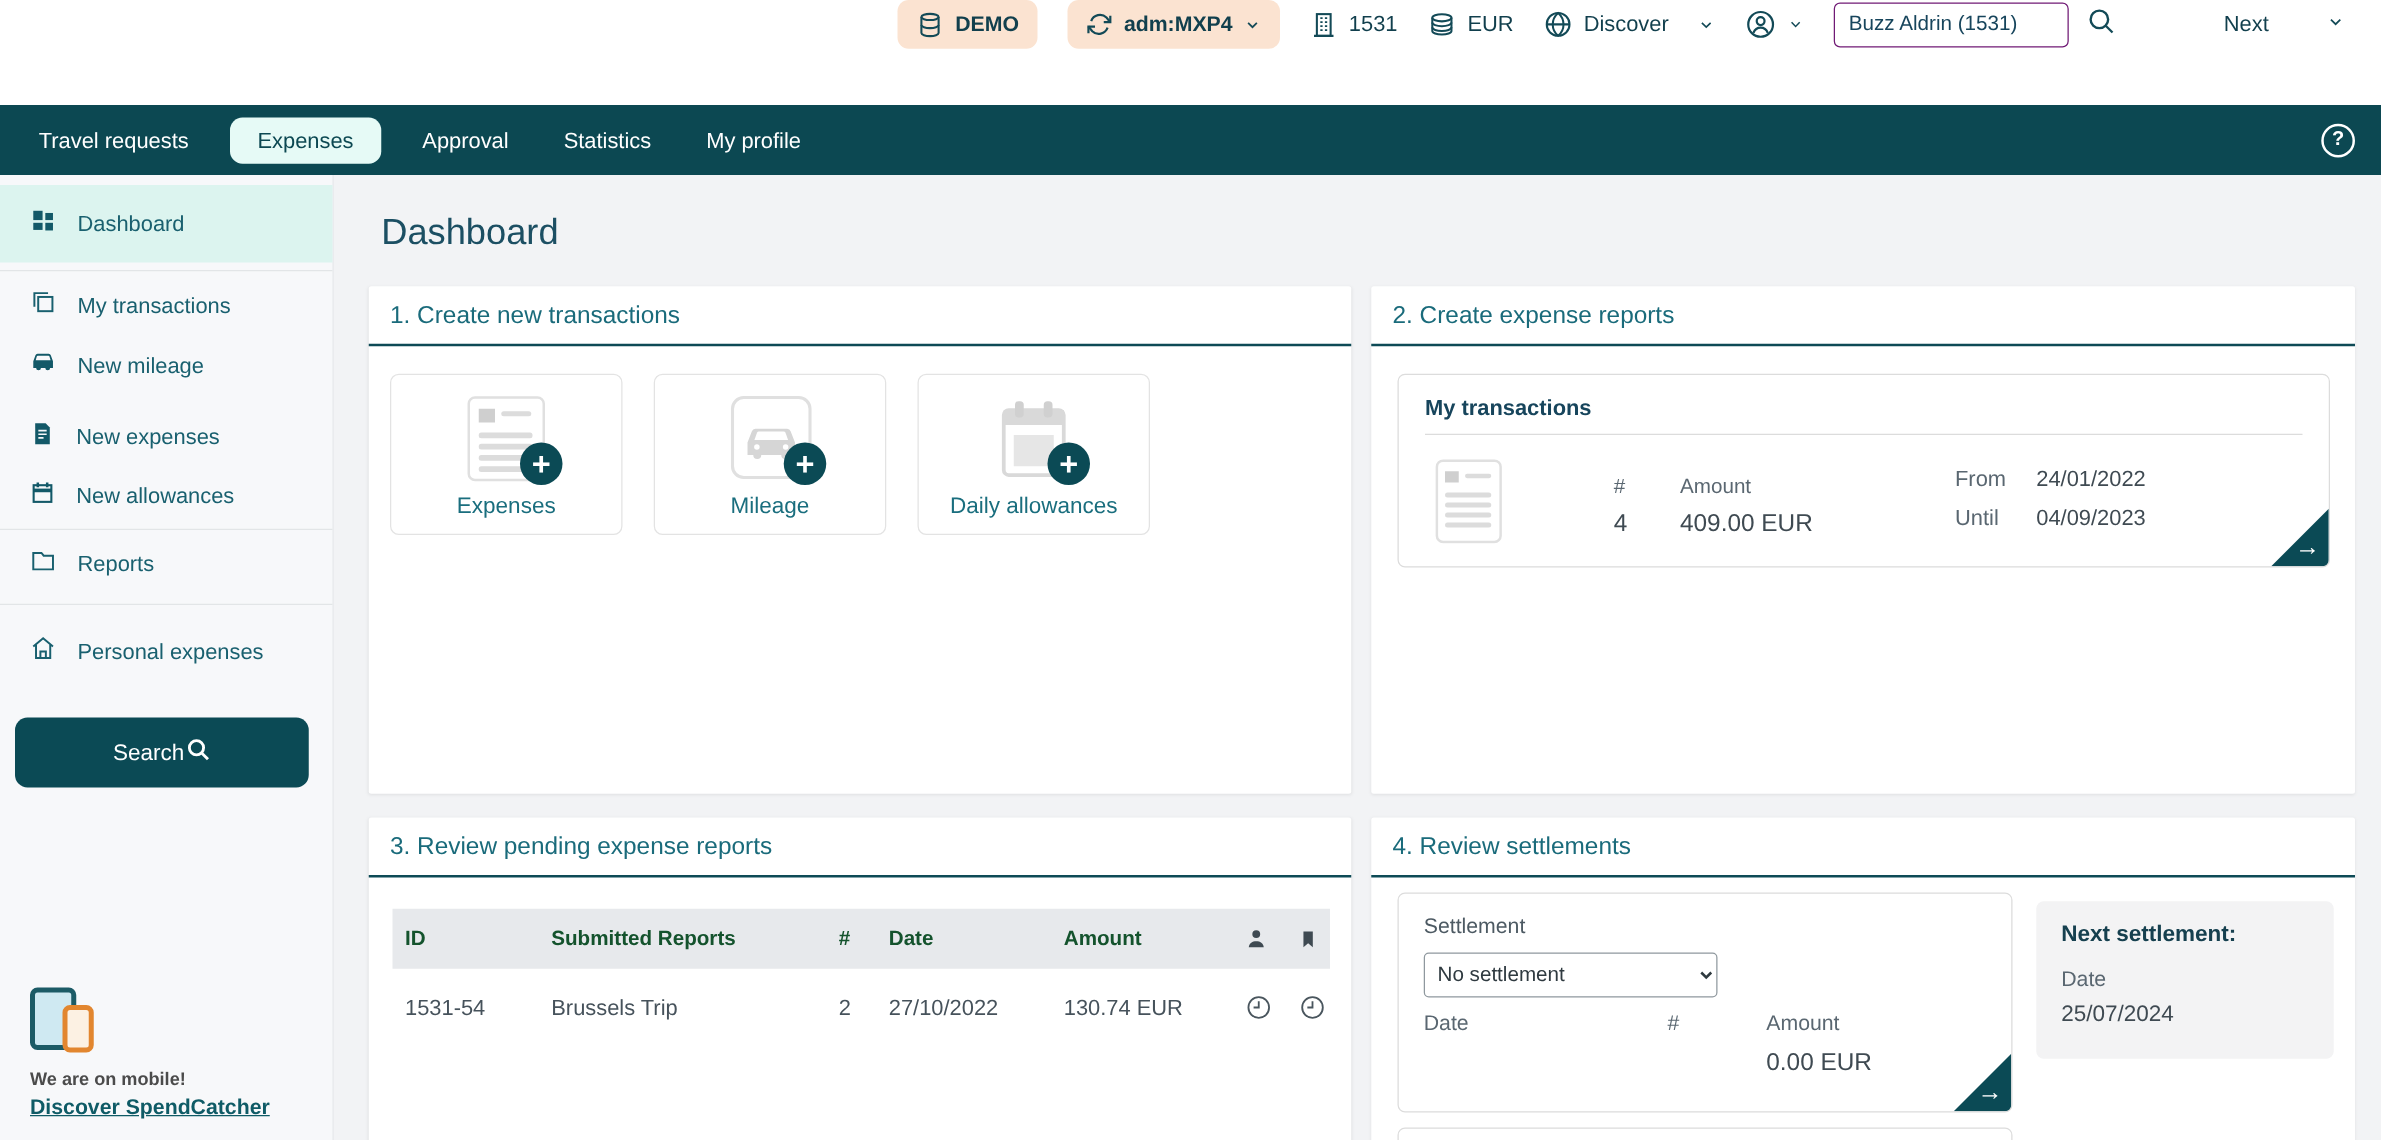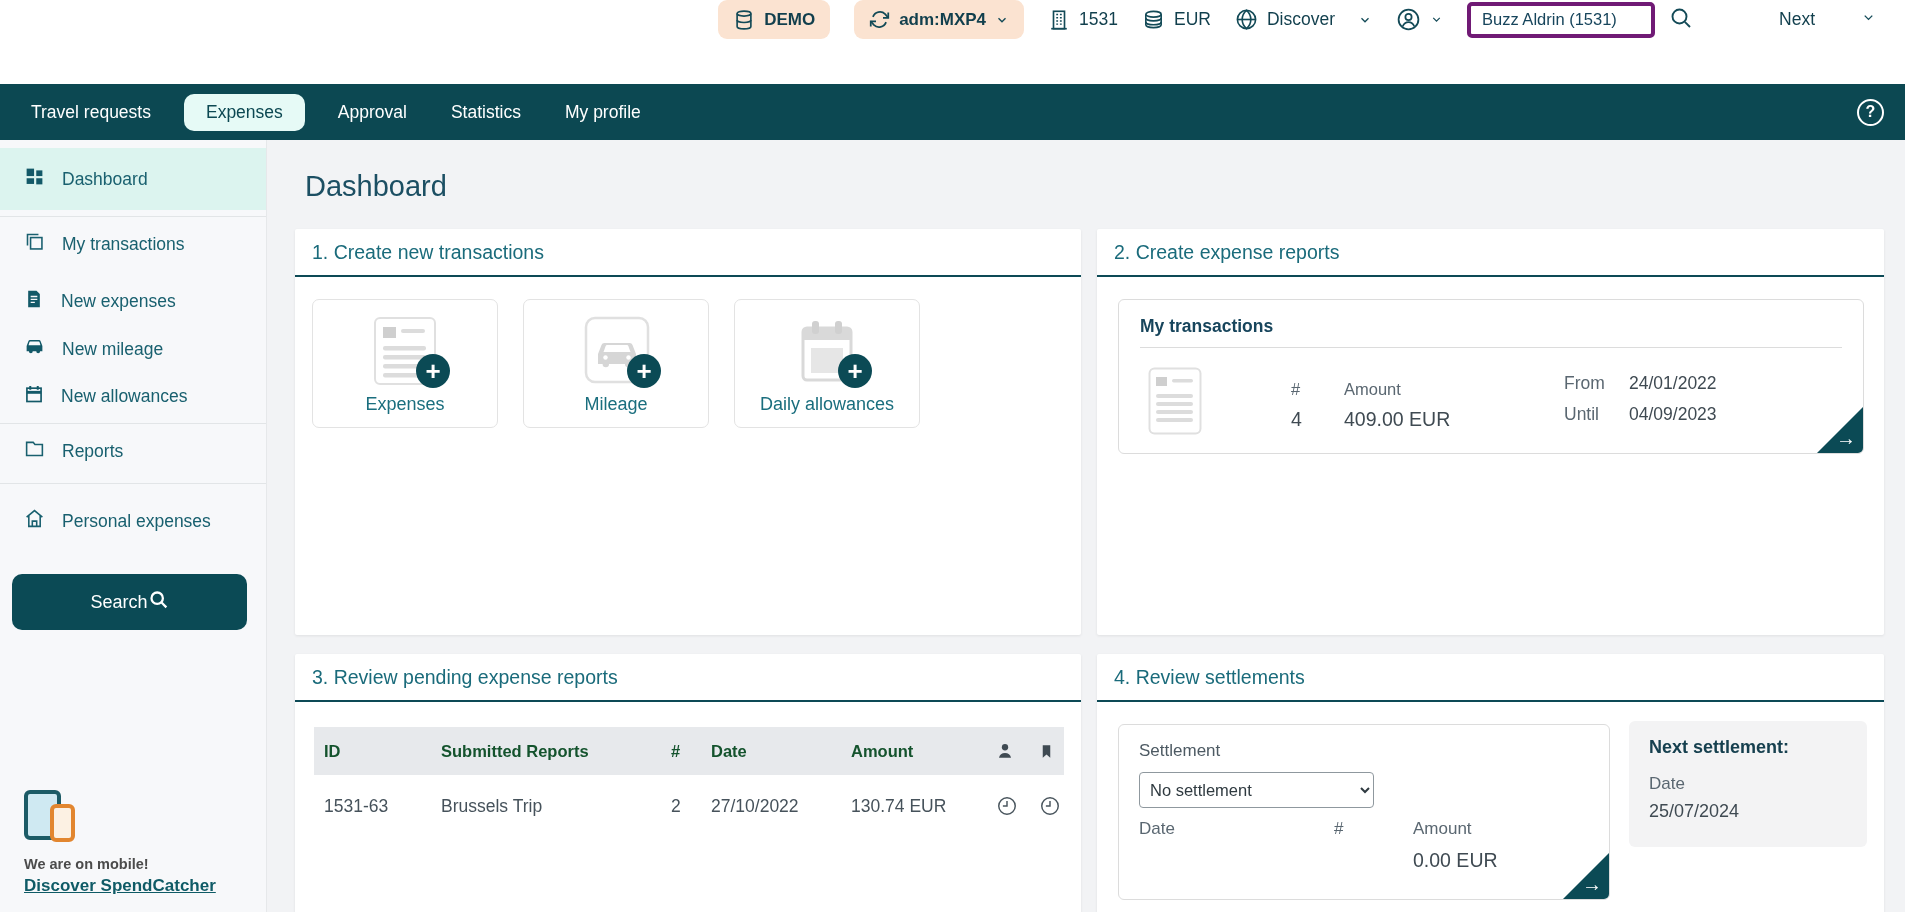--- a/index.html
+++ b/index.html
@@ -4,21 +4,21 @@
 <style>
   * { margin:0; padding:0; box-sizing:border-box; }
   html,body { width:1905px; height:912px; overflow:hidden; font-family:"Liberation Sans", sans-serif; background:#f2f3f5; }
 
   
   .topbar { height:84px; background:#ffffff; display:flex; align-items:flex-start; }
   .topbar-inner { display:flex; align-items:center; width:100%; padding:0 29px; gap:24px; justify-content:flex-end; }
   .pill { display:flex; align-items:center; gap:9px; background:#fbe3d1; color:#113f4d; border-radius:9px; height:39px; padding:0 15px; font-size:17px; font-weight:700; cursor:pointer; }
   .meta { display:flex; align-items:center; gap:9px; color:#113f4d; font-size:17.5px; cursor:pointer; }
   .meta svg, .pill svg { display:block; }
-  .user-search { width:188px; height:36px; border:4px solid #701a75; border-radius:5px; font-size:16.5px; color:#17455c; padding:0 11px; font-family:"Liberation Sans",sans-serif; background:#fff; }
+  .user-search { width:188px; height:36px; border:1px solid #701a75; border-radius:5px; font-size:16.5px; color:#17455c; padding:0 11px; font-family:"Liberation Sans",sans-serif; background:#fff; }
   .role-box { display:flex; align-items:center; gap:46px; margin-left:62px; color:#113f4d; font-size:17.5px; cursor:pointer; }
 
   
   .mainnav { height:56px; background:#0c4852; display:flex; align-items:center; padding:0 9px; }
   .tab { color:#ffffff; font-size:17.5px; padding:0 22px; cursor:pointer; white-space:nowrap; }
   .tab.active { background:#e6faf6; color:#0c4852; border-radius:10px; padding:8px 22px; margin:0 11px; }
   .help-circle { margin-left:auto; margin-right:12px; width:27px; height:27px; border:2px solid #ffffff; border-radius:50%; color:#ffffff; font-size:16px; font-weight:700; display:flex; align-items:center; justify-content:center; cursor:pointer; }
 
   
   .layout { display:flex; height:772px; }
@@ -68,21 +68,21 @@
   
   .rtable { margin-top:25px; margin-left:1px; width:750px; }
   .trow { display:grid; grid-template-columns:117px 230px 40px 140px 145px 43px 35px; align-items:center; }
   .thead { background:#e7e9ec; height:48px; font-size:16.5px; font-weight:700; color:#14532d; }
   .tdata { height:62px; font-size:17.5px; color:#46525b; }
   .cell { padding-left:10px; }
   .cell-icon { display:flex; justify-content:flex-start; padding-left:10px; color:#3f4a52; }
   .clock { color:#4a565e; cursor:pointer; }
 
   
-  .panel-4 { margin:22px 0 0 4px; width:492px; height:176px; }
+  .panel-4 { margin:12px 0 0 4px; width:492px; height:176px; }
   .next-box { position:absolute; right:17px; top:19px; width:238px; height:126px; background:#f3f3f4; border-radius:6px; padding:16px 20px; }
   .next-title { font-size:18px; font-weight:700; color:#16404f; }
   .settle-select { position:absolute; left:20px; top:47px; width:235px; height:36px; font-size:16.5px; color:#2f3a40; border:1px solid #8f989e; border-radius:4px; background:#fff; padding:0 6px; font-family:"Liberation Sans",sans-serif; }
   .panel-stub { margin:12px 0 0 4px; width:492px; height:40px; border:1px solid #dcdcdc; border-radius:6px; background:#fff; }
 </style>
 </head>
 <body>
 
 <header class="topbar">
   <div class="topbar-inner">
@@ -198,32 +198,32 @@
       <span>Dashboard</span>
     </div>
     <div class="side-divider"></div>
     <div class="side-item m-top6">
       <span><svg width="21" height="21" viewBox="0 0 24 24" fill="none" stroke="#19606f" stroke-width="1.8">
             <rect x="7.5" y="7.5" width="13" height="13"></rect>
             <path d="M4 16.5V4h12.5"></path>
           </svg></span>
       <span>My transactions</span>
     </div>
+    <div class="side-item m-top6">
+      <span><svg width="21" height="21" viewBox="0 0 24 24" fill="#135968">
+            <path d="M3 11.5 5 6a2 2 0 0 1 1.9-1.4h10.2A2 2 0 0 1 19 6l2 5.5v6h-2.6a2.2 2.2 0 0 1-4.4 0H10a2.2 2.2 0 0 1-4.4 0H3zM6.2 7l-1 3.5h13.6L17.8 7a1 1 0 0 0-.9-.7H7.1a1 1 0 0 0-.9.7z"></path>
+          </svg></span>
+      <span>New mileage</span>
+    </div>
     <div class="side-item m-top16">
       <span><svg width="20" height="20" viewBox="0 0 24 24">
             <path d="M5 2h10l4 4v16H5z" fill="#135968"></path>
             <path d="M8 9h8M8 12.5h8M8 16h5" stroke="#f7f8fa" stroke-width="1.6"></path>
           </svg></span>
       <span>New expenses</span>
-    </div>
-    <div class="side-item m-top6">
-      <span><svg width="21" height="21" viewBox="0 0 24 24" fill="#135968">
-            <path d="M3 11.5 5 6a2 2 0 0 1 1.9-1.4h10.2A2 2 0 0 1 19 6l2 5.5v6h-2.6a2.2 2.2 0 0 1-4.4 0H10a2.2 2.2 0 0 1-4.4 0H3zM6.2 7l-1 3.5h13.6L17.8 7a1 1 0 0 0-.9-.7H7.1a1 1 0 0 0-.9.7z"></path>
-          </svg></span>
-      <span>New mileage</span>
     </div>
     <div class="side-item m-top6">
       <span><svg width="20" height="20" viewBox="0 0 24 24" fill="none" stroke="#135968" stroke-width="2">
             <rect x="3.5" y="5" width="17" height="16"></rect>
             <path d="M3.5 10h17" stroke-width="3.5"></path>
             <path d="M7.5 2.5V7M16.5 2.5V7" stroke-width="2.4"></path>
           </svg></span>
       <span>New allowances</span>
     </div>
     <div class="side-divider m-top6"></div>
@@ -369,21 +369,21 @@
                     <path d="M4 21c.6-4.2 3.8-6.3 8-6.3s7.4 2.1 8 6.3z"></path>
                   </svg>
                 </div>
               <div class="cell-icon">
                   <svg width="15" height="17" viewBox="0 0 24 24" fill="#3f4a52">
                     <path d="M6 2h12v20l-6-5.2L6 22z"></path>
                   </svg>
                 </div>
             </div>
             <div class="trow tdata">
-              <div class="cell">1531-63</div>
+              <div class="cell">1531-54</div>
               <div class="cell">Brussels Trip</div>
               <div class="cell">2</div>
               <div class="cell">27/10/2022</div>
               <div class="cell">130.74 EUR</div>
               <div class="cell-icon clock">
                   <svg width="22" height="22" viewBox="0 0 24 24" fill="none" stroke="currentColor" stroke-width="1.6">
                     <circle cx="12" cy="12" r="9"></circle>
                     <path d="M12 6.5V12H7.5"></path>
                   </svg>
                 </div>

